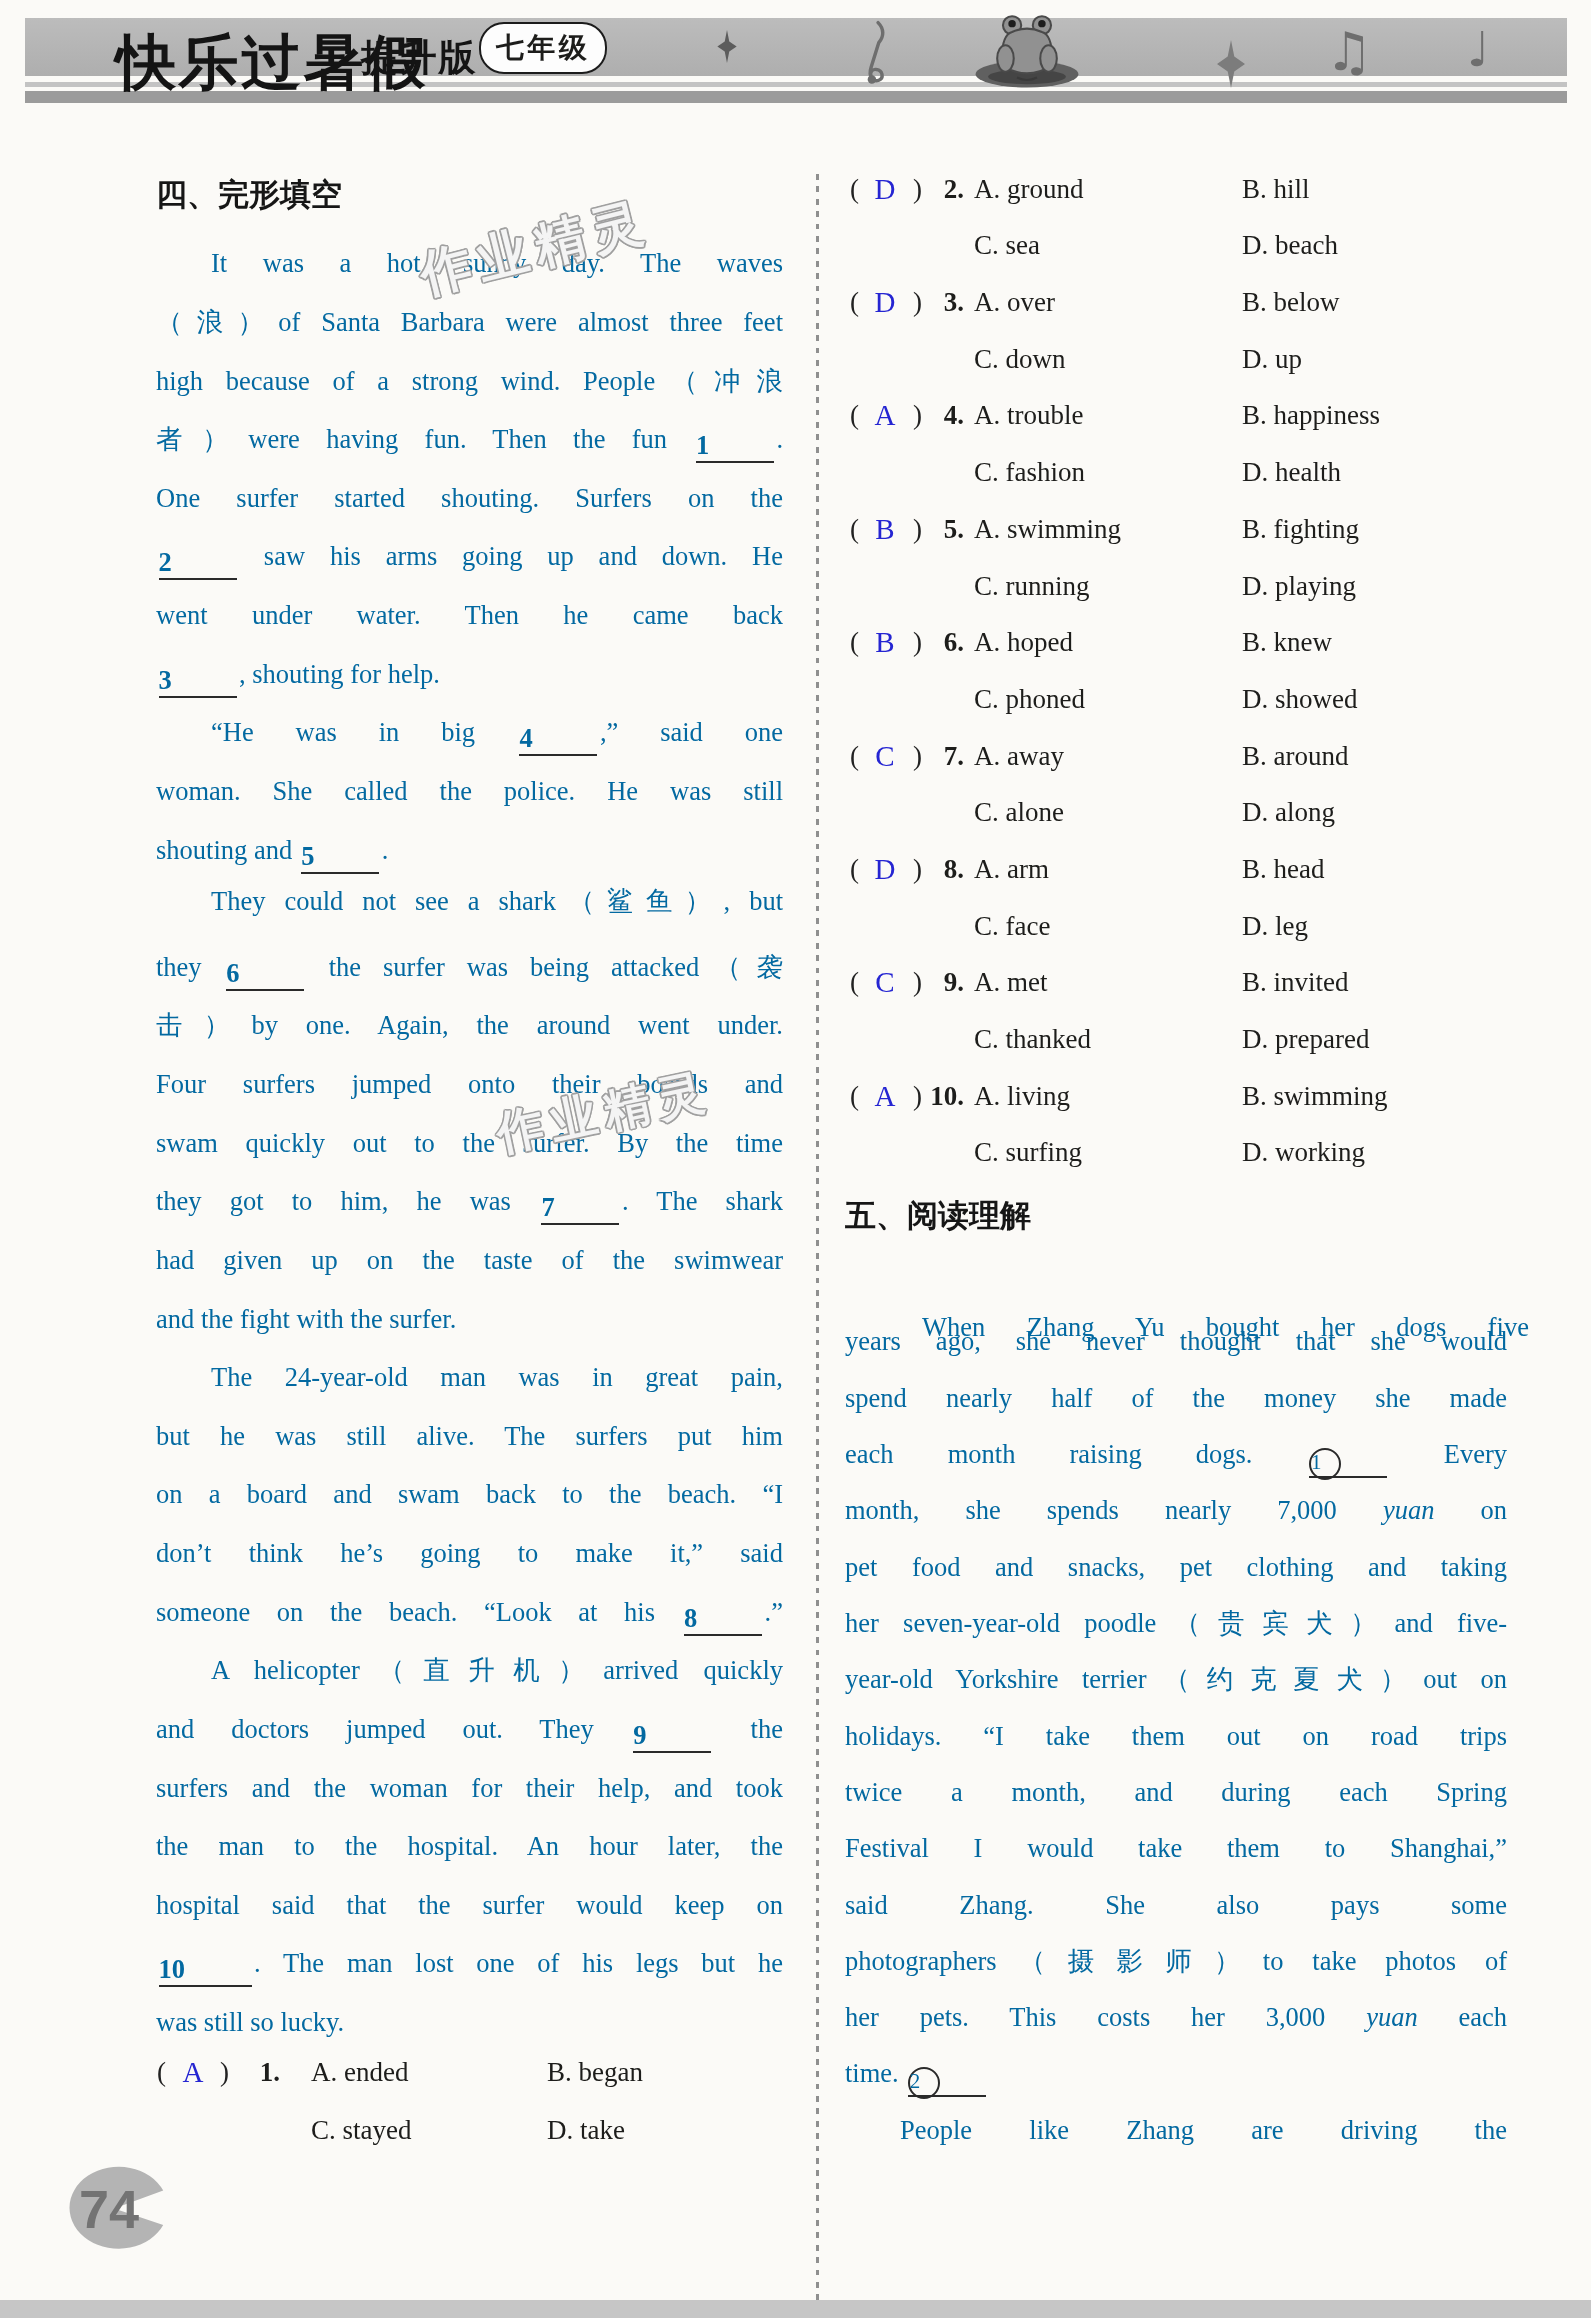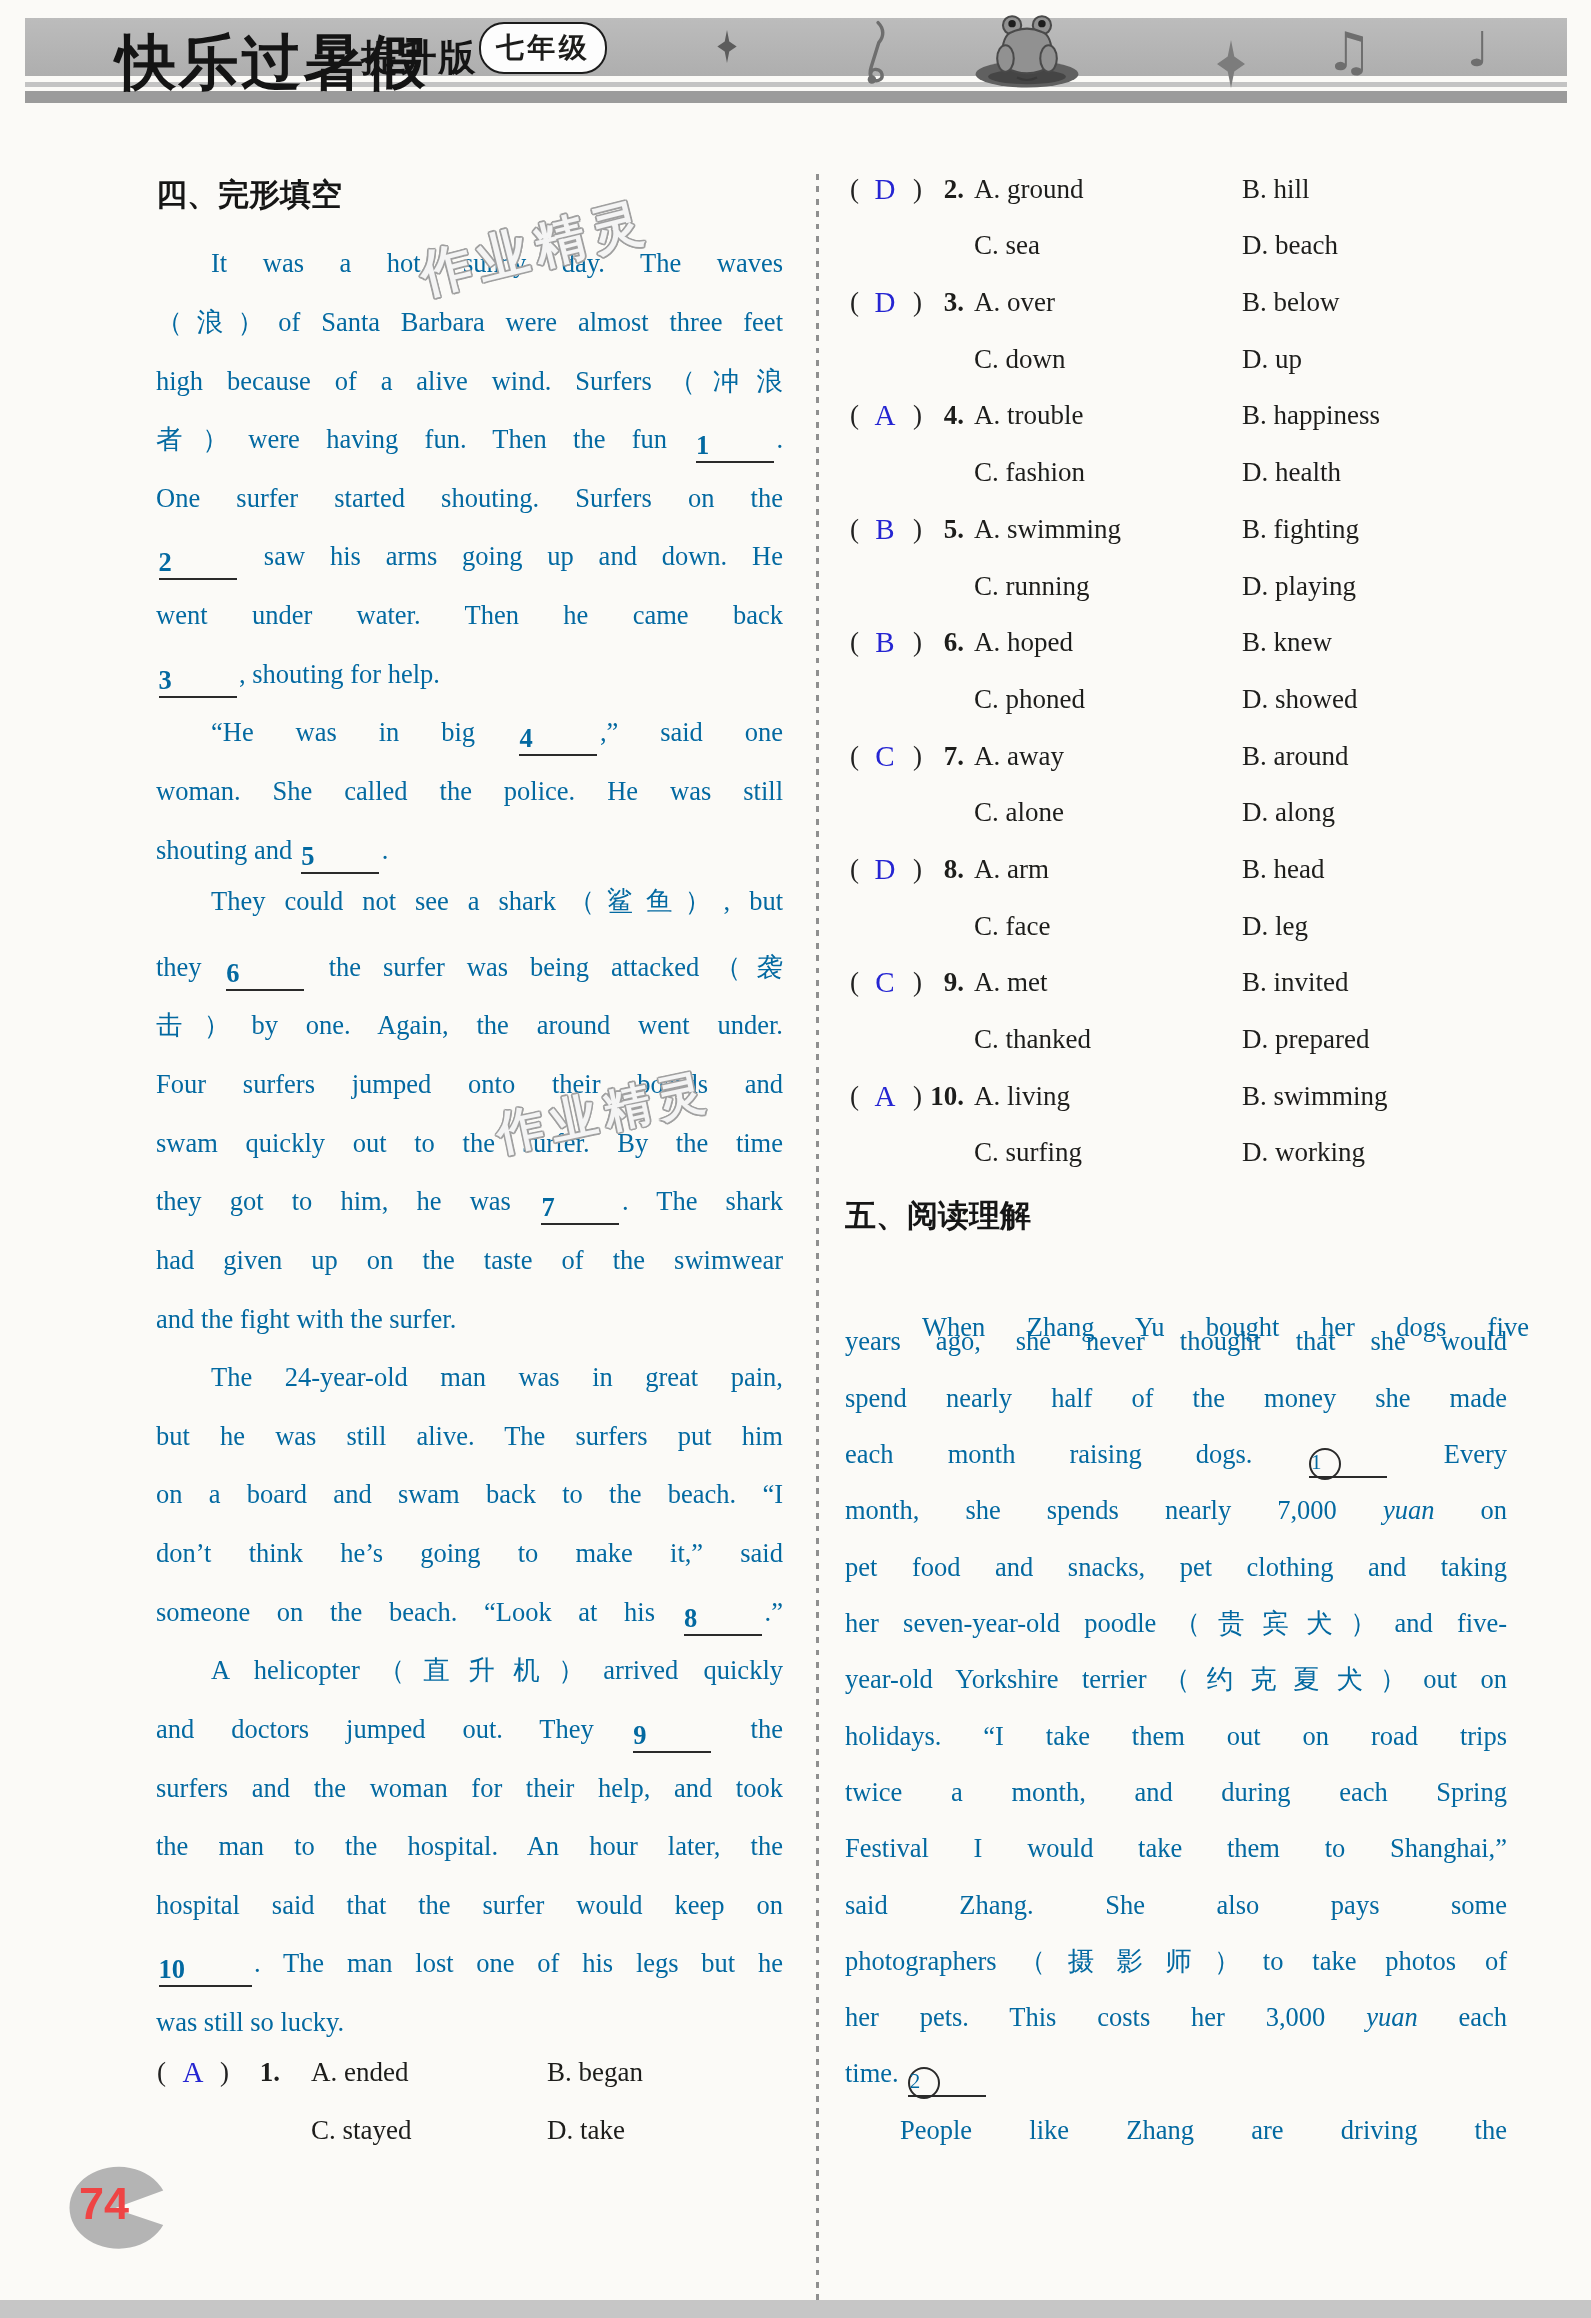--- a/index.html
+++ b/index.html
@@ -47,22 +47,22 @@
   .qnum{font-weight:bold;text-align:right;}
   
   .wm{position:absolute;font-family:"Liberation Sans","DejaVu Sans",sans-serif;font-weight:bold;
     color:rgba(255,255,255,0.88);letter-spacing:7.5px;
     text-shadow:1.7px 0 0 #a0a0a0,-1.7px 0 0 #a0a0a0,0 1.7px 0 #a0a0a0,0 -1.7px 0 #a0a0a0,
       1.2px 1.2px 0 #a0a0a0,-1.2px -1.2px 0 #a0a0a0,1.2px -1.2px 0 #a0a0a0,-1.2px 1.2px 0 #a0a0a0;}
   .wm1{left:418px;top:214px;font-size:51px;transform:rotate(-14deg);}
   .wm2{left:495px;top:1081px;font-size:47px;transform:rotate(-12deg);}
   
   .page-badge{position:absolute;left:63px;top:2166px;width:103px;height:86px;}
-  .page-num{position:absolute;left:79px;top:2178px;font-size:45px;font-weight:bold;
-    font-family:"Liberation Sans","DejaVu Sans",sans-serif;color:#ef4444;}
+  .page-num{position:absolute;left:79px;top:2178px;font-size:54px;font-weight:bold;
+    font-family:"Liberation Sans","DejaVu Sans",sans-serif;color:#737373;}
   .bottom-strip{position:absolute;left:0;top:2300px;width:1592px;height:18px;background:#c6c6c6;}
 </style>
 </head>
 <body>
 
 <div class="page">
 
   <div class="band"></div>
   <div class="rule-thin"></div>
   <div class="rule-thick"></div>
@@ -106,21 +106,21 @@
   </span>
   <span class="deco note-glyph" style="left:1325px;top:25px;">♫</span>
   <span class="deco note-glyph" style="left:1467px;top:25px;font-size:48px;">♩</span>
 
   <div class="divider"></div>
 
   <div class="sec-head" style="left:156px;top:176px;">四、完形填空</div>
   <div id="cloze-lines">
       <div class="tline ind" style="left: 156px; width: 627px; top: 244px;">It was a hot, sunny day. The waves</div>
       <div class="tline" style="left: 156px; width: 627px; top: 303px;">（浪）of Santa Barbara were almost three feet</div>
-      <div class="tline" style="left: 156px; width: 627px; top: 362px;">high because of a alive wind. Surfers（冲浪</div>
+      <div class="tline" style="left: 156px; width: 627px; top: 362px;">high because of a strong wind. People（冲浪</div>
       <div class="tline" style="left: 156px; width: 627px; top: 420px;">者）were having fun. Then the fun <span class="blank">1</span>.</div>
       <div class="tline" style="left: 156px; width: 627px; top: 479px;">One surfer started shouting. Surfers on the</div>
       <div class="tline" style="left: 156px; width: 627px; top: 537px;"><span class="blank">2</span> saw his arms going up and down. He</div>
       <div class="tline" style="left: 156px; width: 627px; top: 596px;">went under water. Then he came back</div>
       <div class="tline noju" style="left: 156px; width: 627px; top: 655px;"><span class="blank">3</span>, shouting for help.</div>
       <div class="tline ind" style="left: 156px; width: 627px; top: 713px;">“He was in big <span class="blank">4</span>,” said one</div>
       <div class="tline" style="left: 156px; width: 627px; top: 772px;">woman. She called the police. He was still</div>
       <div class="tline noju" style="left: 156px; width: 627px; top: 831px;">shouting and <span class="blank">5</span>.</div>
       <div class="tline ind" style="left: 156px; width: 627px; top: 882px;">They could not see a shark（鲨鱼）, but</div>
       <div class="tline" style="left: 156px; width: 627px; top: 948px;">they <span class="blank">6</span> the surfer was being attacked（袭</div>

